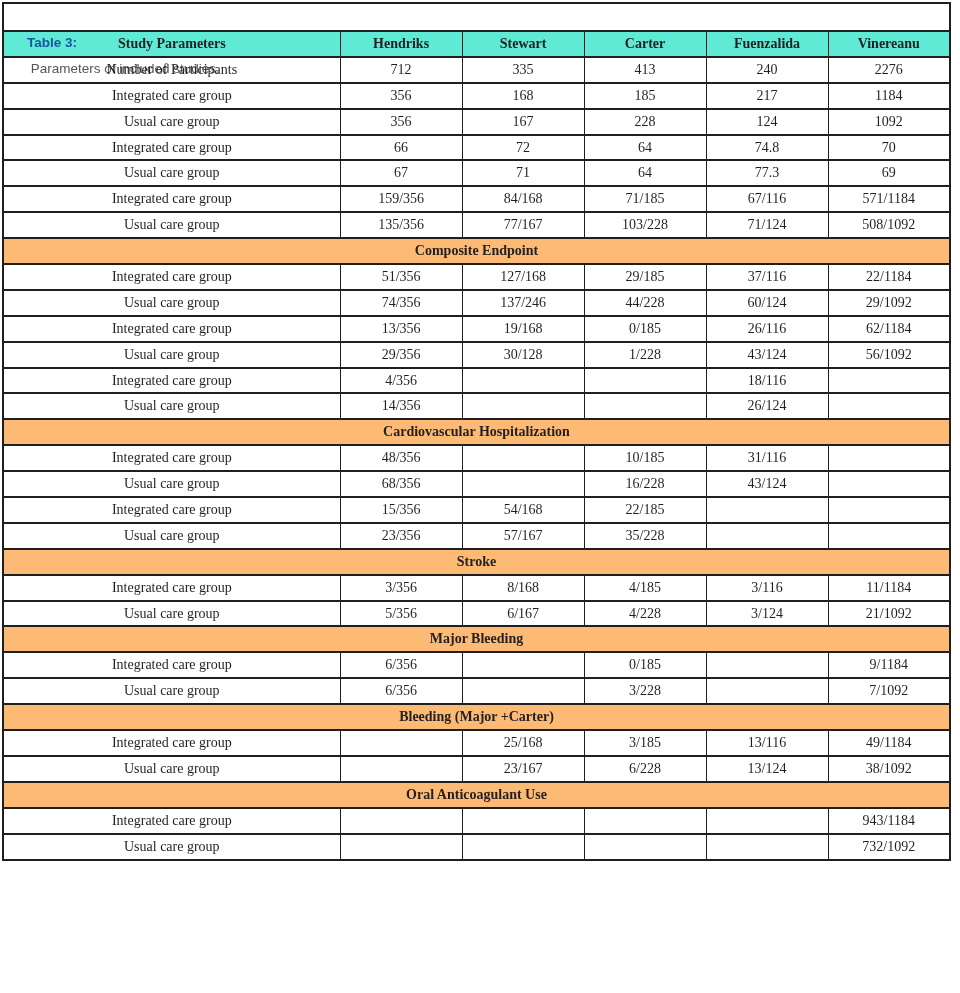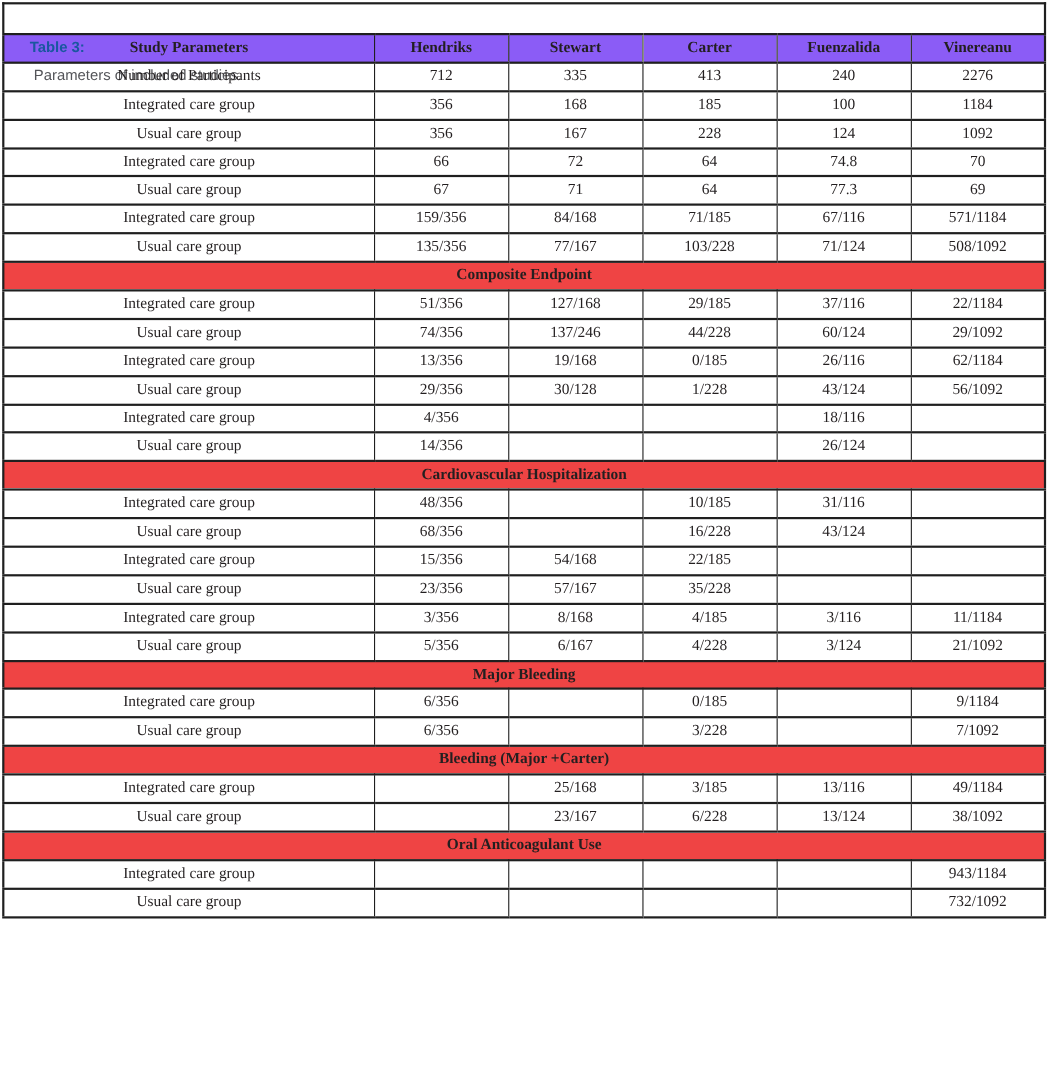--- a/index.html
+++ b/index.html
@@ -47,26 +47,26 @@
     border: 1px solid #1f1f1f;
     border-top-width: 2px;
     border-bottom-width: 2px;
     text-align: center;
     vertical-align: middle;
     height: 23.9px;
     padding: 0 2px;
     overflow: hidden;
   }
   table.params thead th {
-    background: #8b5cf6;
+    background: #5eead4;
     font-weight: bold;
   }
   table.params td.section-cell {
     font-weight: bold;
-    background: #ef4444;
+    background: #fdba74;
   }
 </style>
 </head>
 <body>
 
 <div class="figure">
   <div class="caption">
     <span class="cap-label">Table 3:</span>
     <span class="cap-text"> Parameters of included studies.</span>
   </div>
@@ -96,21 +96,21 @@
           <td>335</td>
           <td>413</td>
           <td>240</td>
           <td>2276</td>
         </tr>
         <tr>
           <td>Integrated care group</td>
           <td>356</td>
           <td>168</td>
           <td>185</td>
-          <td>100</td>
+          <td>217</td>
           <td>1184</td>
         </tr>
         <tr>
           <td>Usual care group</td>
           <td>356</td>
           <td>167</td>
           <td>228</td>
           <td>124</td>
           <td>1092</td>
         </tr>
@@ -226,20 +226,23 @@
         </tr>
         <tr>
           <td>Usual care group</td>
           <td>23/356</td>
           <td>57/167</td>
           <td>35/228</td>
           <td></td>
           <td></td>
         </tr>
         <tr>
+          <td colspan="6" class="section-cell">Stroke</td>
+        </tr>
+        <tr>
           <td>Integrated care group</td>
           <td>3/356</td>
           <td>8/168</td>
           <td>4/185</td>
           <td>3/116</td>
           <td>11/1184</td>
         </tr>
         <tr>
           <td>Usual care group</td>
           <td>5/356</td>

